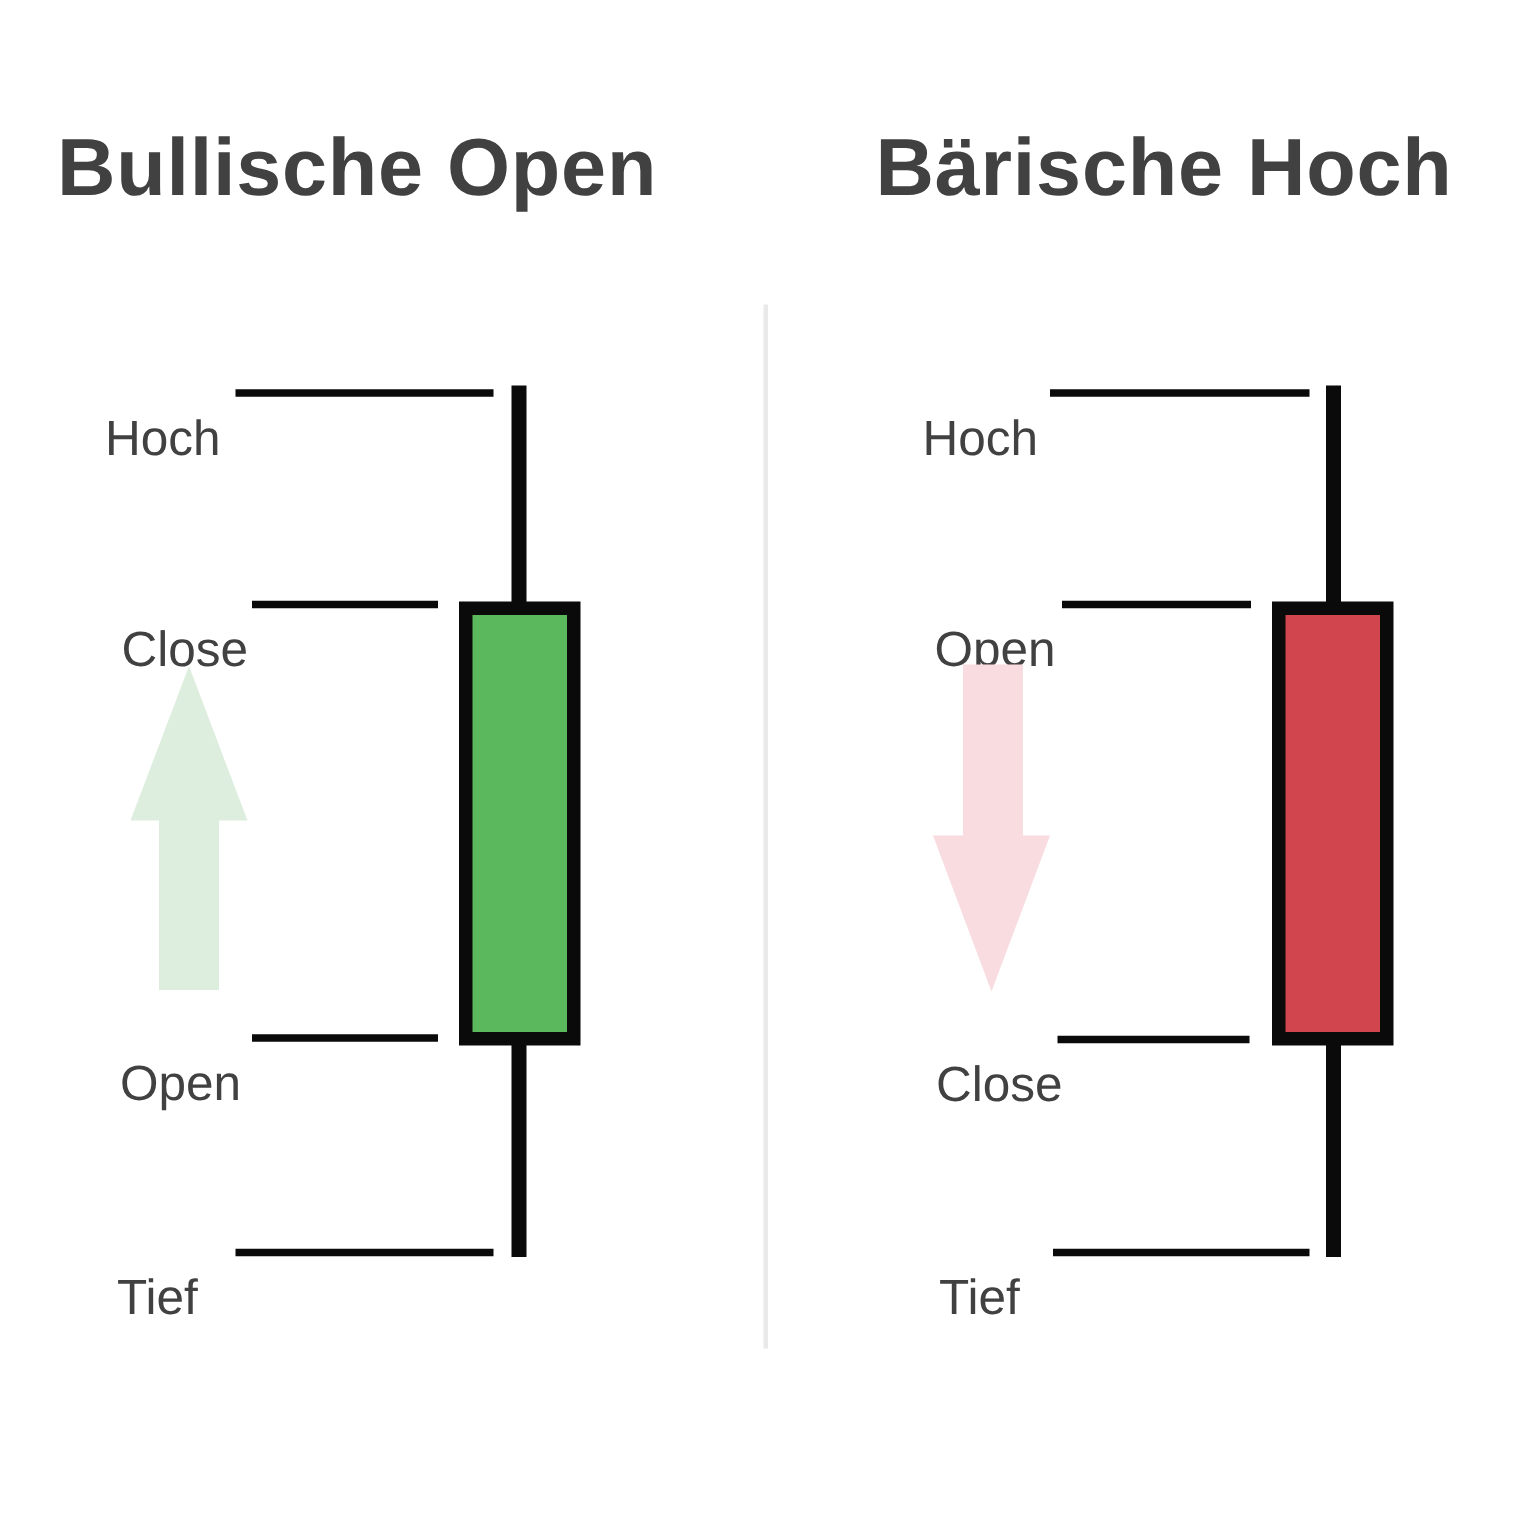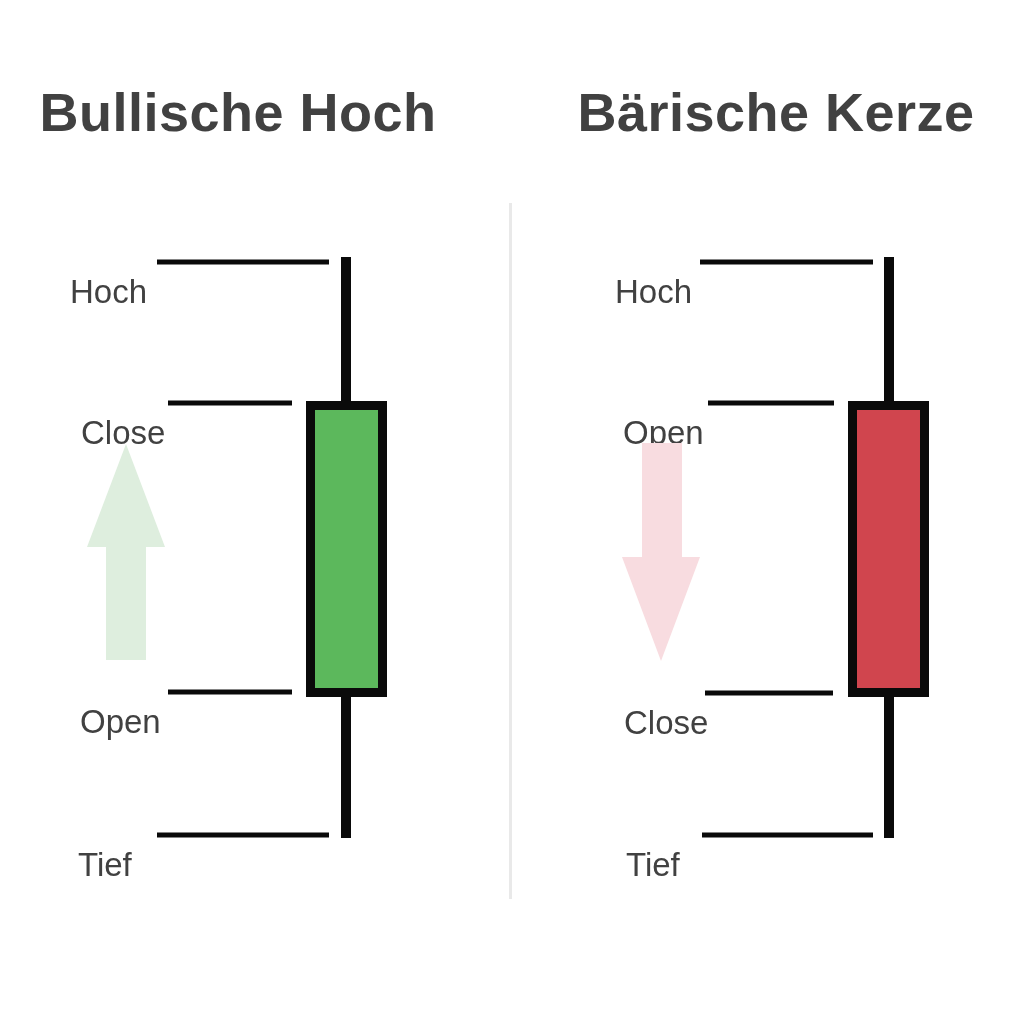--- a/index.html
+++ b/index.html
@@ -44,22 +44,22 @@
     top: 0;
     width: 1024px;
     height: 1024px;
   }
 </style>
 </head>
 <body>
 
 <div class="canvas">
 
-  <div class="title title-left">Bullische Hoch</div>
-  <div class="title title-right">Bärische Kerze</div>
+  <div class="title title-left">Bullische Open</div>
+  <div class="title title-right">Bärische Hoch</div>
 
   <div class="lbl" style="left:70px;  top:242px;">Hoch</div>
   <div class="lbl" style="left:81px;  top:383px;">Close</div>
   <div class="lbl" style="left:80px;  top:672px;">Open</div>
   <div class="lbl" style="left:78px;  top:815px;">Tief</div>
 
   <div class="lbl" style="left:615px; top:242px;">Hoch</div>
   <div class="lbl" style="left:623px; top:383px;">Open</div>
   <div class="lbl" style="left:624px; top:673px;">Close</div>
   <div class="lbl" style="left:626px; top:815px;">Tief</div>

